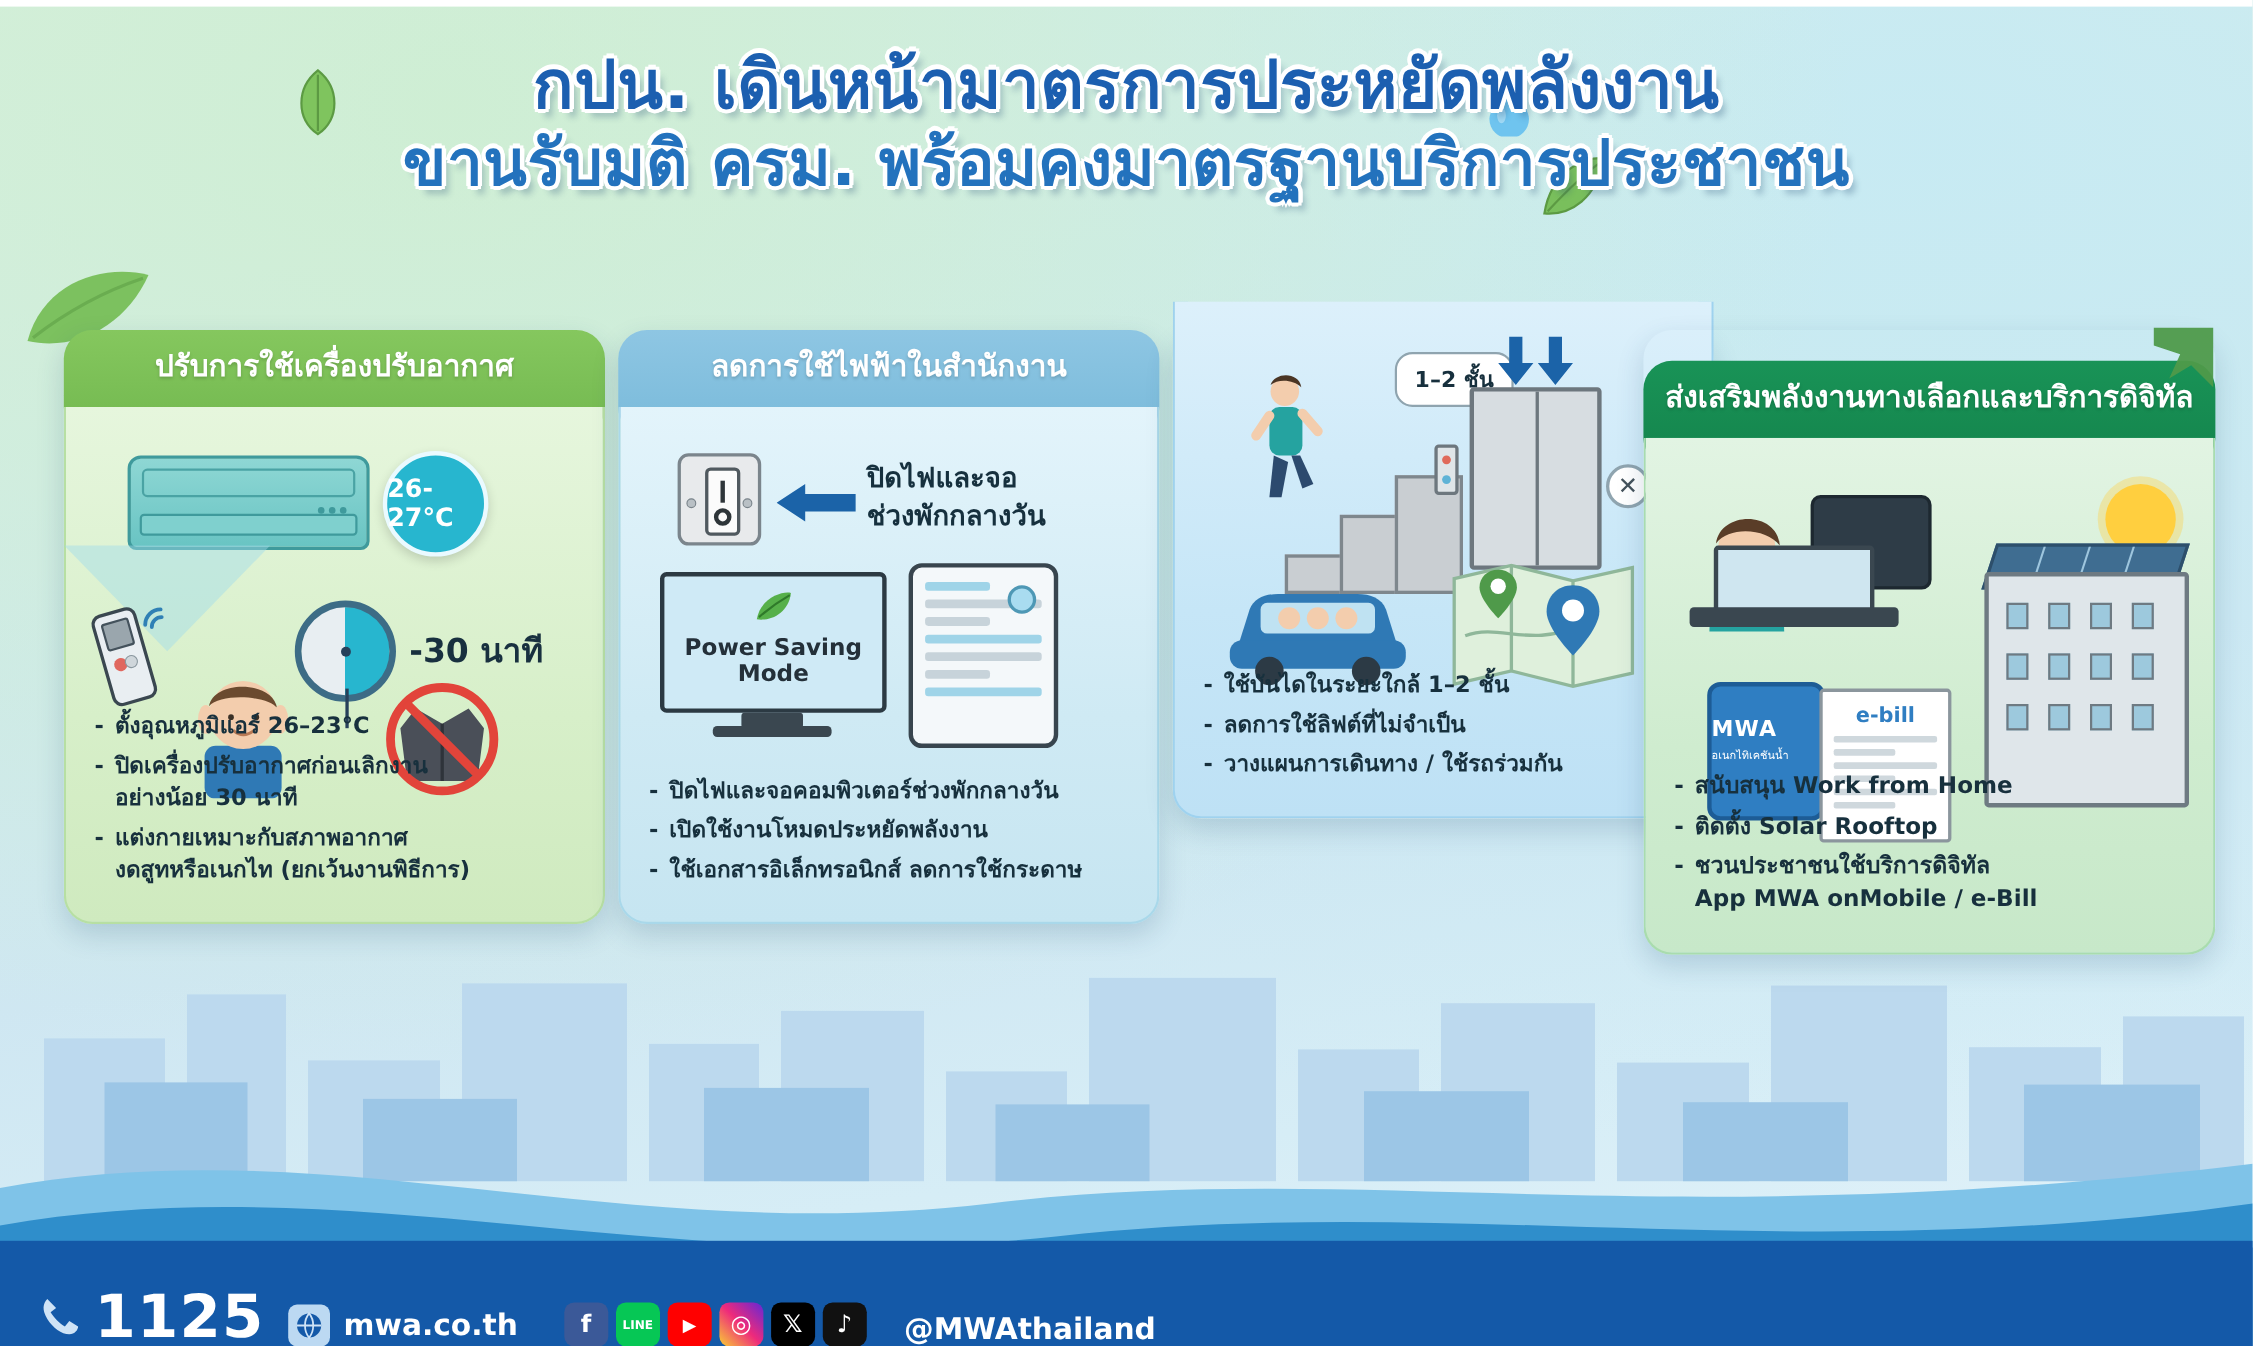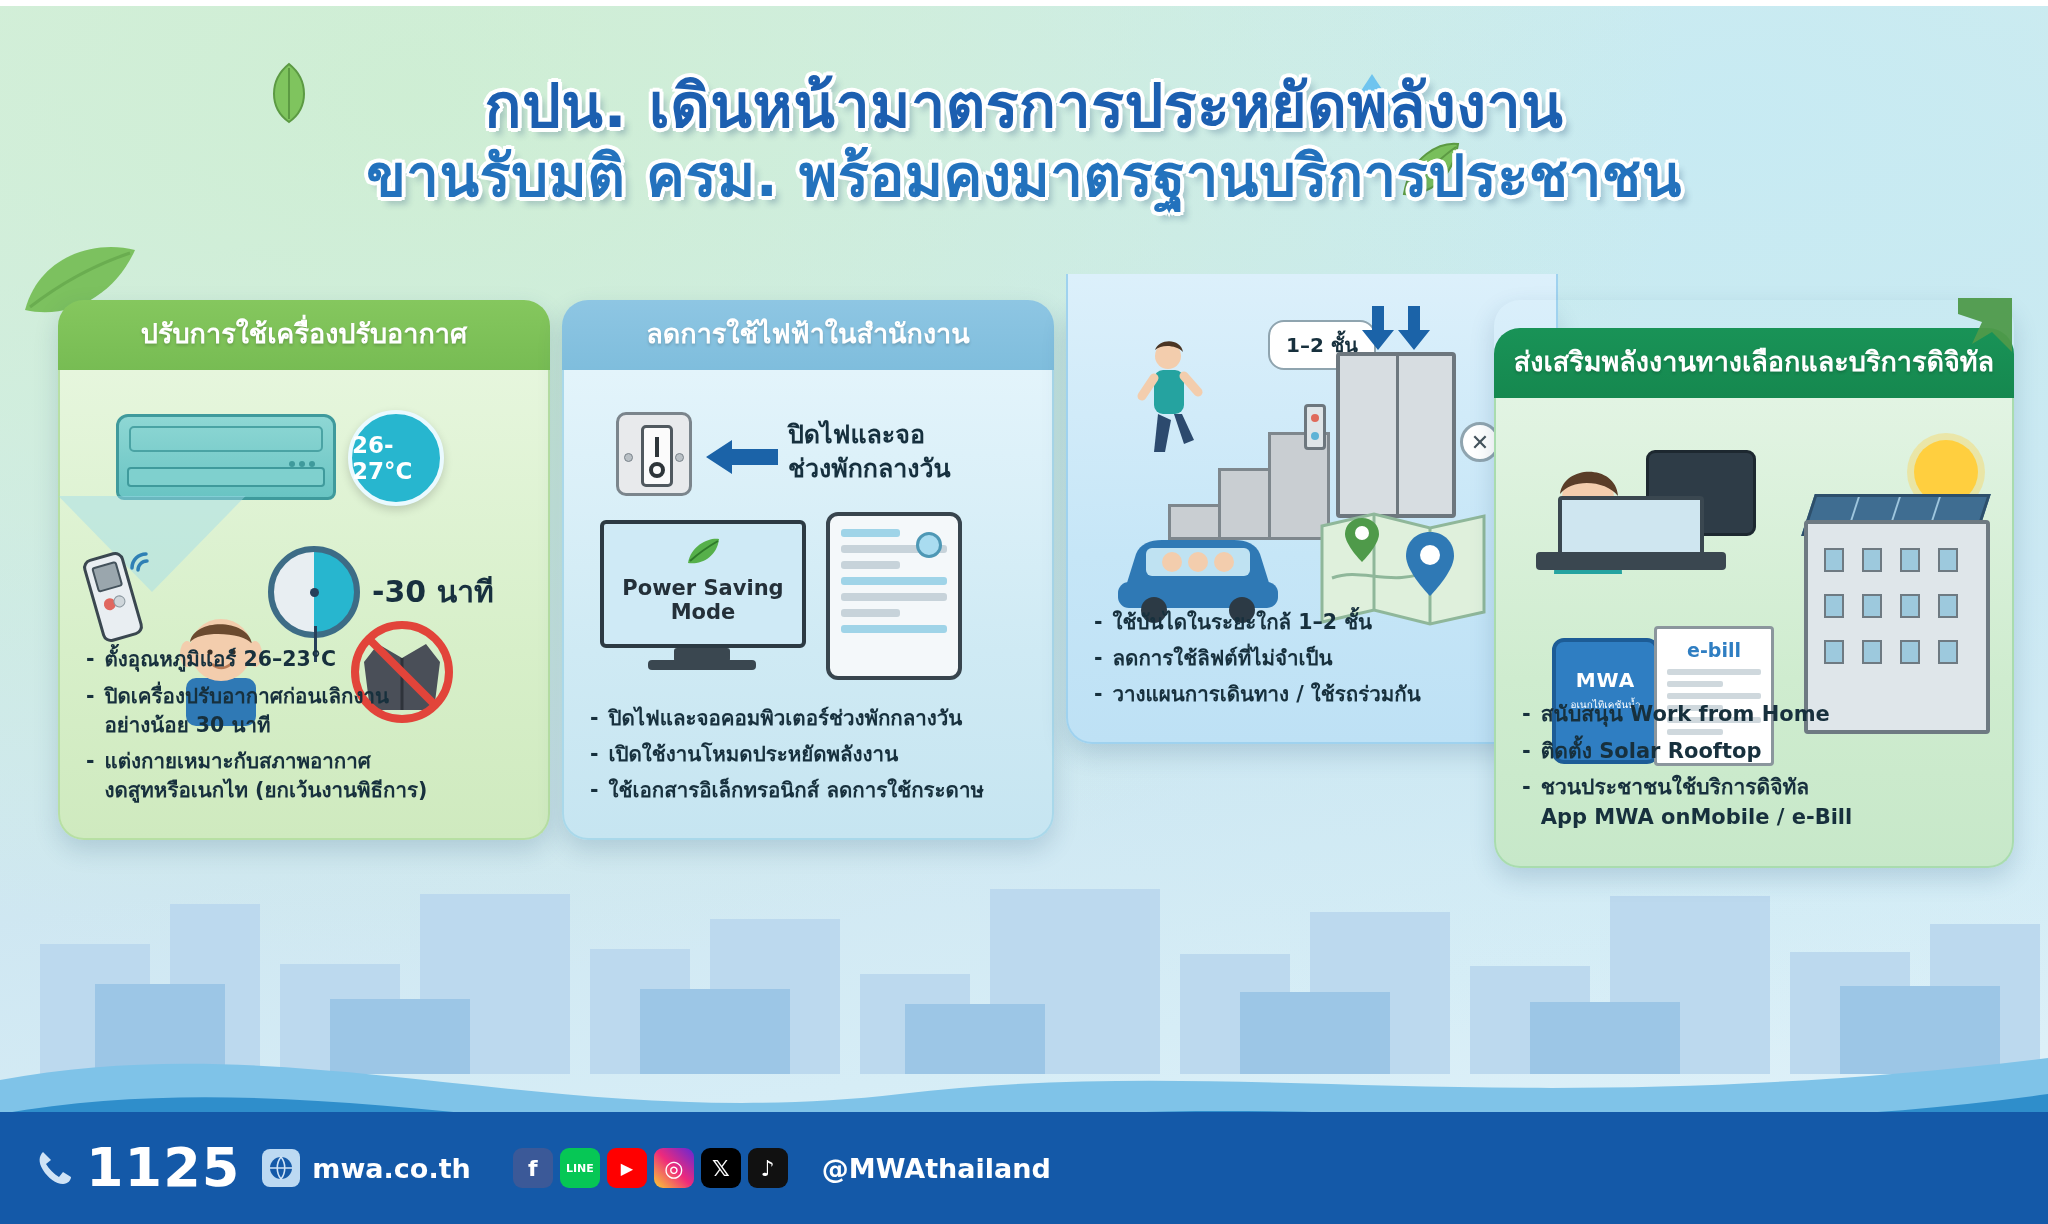--- a/index.html
+++ b/index.html
@@ -32,21 +32,21 @@
   .title-line{
     font-family:"DejaVu Sans","Liberation Sans",sans-serif;
     font-weight:bold; color:#1c5fb0; letter-spacing:.5px; line-height:1.12;
     text-shadow:
       -3px 0 #fff, 3px 0 #fff, 0 -3px #fff, 0 3px #fff,
       -3px -3px #fff, 3px -3px #fff, -3px 3px #fff, 3px 3px #fff,
       -4px 0 #fff, 4px 0 #fff, 0 -4px #fff, 0 4px #fff,
       6px 7px 6px rgba(40,80,120,.30);
     white-space:nowrap;
   }
-  .title-line.l1{ font-size:61px;margin-top:28px; }
+  .title-line.l1{ font-size:61px; }
   .title-line.l2{ font-size:58px; color:#2372bd; margin-top:4px;}
   .title-deco{position:absolute;}
   .leaf-title-left{ left:265px; top:62px; width:48px; height:62px; }
   .drop-title{ left:1352px; top:72px; width:40px; height:52px; }
   .leaf-title-right{ left:1400px; top:140px; width:60px; height:58px; }
 
   
   .bg-leaf{position:absolute;}
   .bg-leaf.a{ left:20px; top:235px; width:120px; height:90px;}
   .bg-leaf.b{ left:55px; top:300px; width:90px; height:70px;}
@@ -189,36 +189,36 @@
   
   .wfh{position:absolute;left:34px;top:30px;width:210px;height:180px;}
   .vidcall{position:absolute;left:150px;top:26px;width:110px;height:86px;background:#2e3c47;border-radius:9px;border:3px solid #1d2830;}
   .laptop{position:absolute;left:40px;top:128px;width:190px;height:18px;background:#3a4750;border-radius:4px;}
   .laptop-scr{position:absolute;left:62px;top:72px;width:146px;height:62px;background:#cfe6f0;border:4px solid #3a4750;border-radius:4px 4px 0 0;}
   .sun{position:absolute;right:34px;top:16px;width:64px;height:64px;border-radius:50%;background:#ffcf3f;box-shadow:0 0 0 7px rgba(255,207,63,.35);}
   .solar-bldg{position:absolute;right:22px;top:96px;width:186px;height:214px;background:#dfe6ea;border:4px solid #6e7a82;border-radius:4px;}
   .solar-bldg .win{position:absolute;width:20px;height:24px;background:#9dc9dd;border:2px solid #6e7a82;}
   .panels{position:absolute;right:28px;top:70px;width:176px;height:42px;background:#3f6d91;border:3px solid #2d4f6b;transform:skewX(-18deg);}
   .panels i{position:absolute;top:0;bottom:0;width:2px;background:#9ec6de;}
-  .phone-mwa{position:absolute;left:56px;top:214px;width:107px;height:126px;background:#2f7ec2;border:4px solid #1d5c96;border-radius:12px;color:#fff;text-align:center;}
+  .phone-mwa{position:absolute;left:56px;top:196px;width:107px;height:126px;background:#2f7ec2;border:4px solid #1d5c96;border-radius:12px;color:#fff;}
   .phone-mwa .brand{margin-top:26px;font-size:20px;font-weight:bold;letter-spacing:1px;}
   .phone-mwa .sub{font-size:10px;margin-top:5px;}
   .ebill{position:absolute;left:158px;top:202px;width:120px;height:140px;background:#fff;border:3px solid #8b969d;border-radius:4px;padding:10px;}
   .ebill .hd{font-size:19px;font-weight:bold;color:#2f7ec2;text-align:center;margin-bottom:8px;}
   .ebill .ln{height:6px;background:#cfd8dd;border-radius:2px;margin-bottom:6px;}
   .ebill .ln.s{width:60%;}
 
   
   .city{position:absolute;left:0;right:0;bottom:150px;height:240px;z-index:1;}
   .wave-wrap{position:absolute;left:0;right:0;bottom:0;height:240px;z-index:4;}
 
   
   .footer{
-    position:absolute;left:0;right:0;bottom:0;height:112px;background:#1459a8;z-index:8;
-    display:flex;align-items:center;padding-left:34px;gap:22px;
+    position:absolute;left:0;right:0;bottom:0;height:96px;background:#1459a8;z-index:8;
+    display:flex;align-items:flex-end;padding-left:34px;gap:22px;
   }
   .hotline{display:flex;align-items:center;gap:10px;color:#fff;}
   .hotline .num{font-size:54px;font-weight:bold;letter-spacing:1px;line-height:1;}
   .web{display:flex;align-items:center;gap:12px;color:#fff;font-size:27px;font-weight:bold;}
   .globe{width:38px;height:38px;border-radius:8px;background:#bcd9f2;display:flex;align-items:center;justify-content:center;}
   .socials{display:flex;align-items:center;gap:7px;margin-left:20px;}
   .sico{width:40px;height:40px;border-radius:9px;display:flex;align-items:center;justify-content:center;color:#fff;font-weight:bold;font-size:22px;}
   .sico.fb{background:#3b5998;} .sico.line{background:#06c755;} .sico.yt{background:#ff0000;}
   .sico.ig{background:linear-gradient(45deg,#f9ce34,#ee2a7b,#6228d7);}
   .sico.x{background:#000;} .sico.tt{background:#111;}

